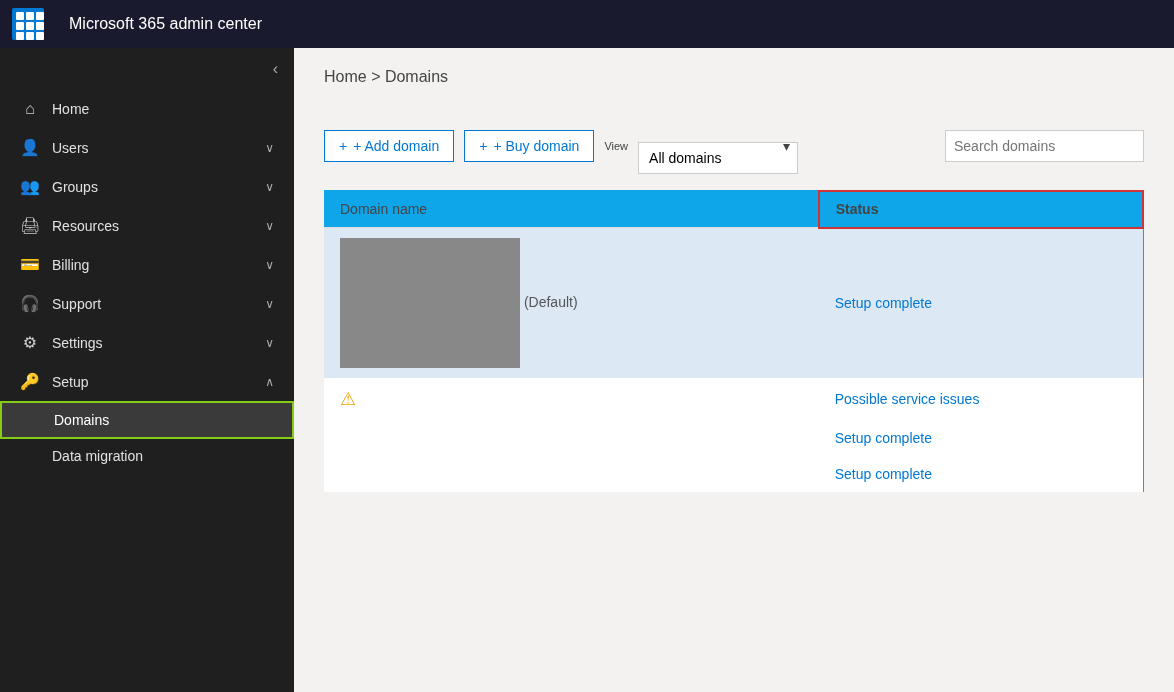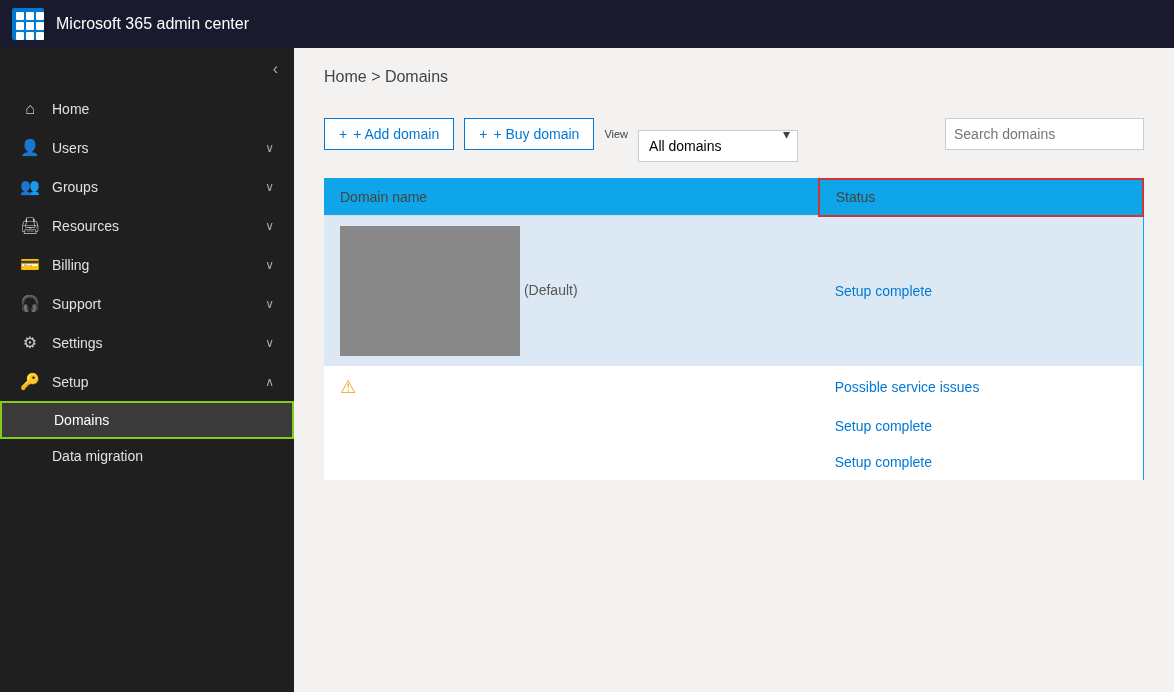--- a/index.html
+++ b/index.html
@@ -5,21 +5,21 @@
     * { margin: 0; padding: 0; box-sizing: border-box; }
     body { font-family: 'Segoe UI', sans-serif; font-size: 14px; background: #f3f2f1; display: flex; flex-direction: column; height: 692px; width: 1174px; overflow: hidden; }
 
     
     .topbar {
       height: 48px;
       background: #1a1a2e;
       display: flex;
       align-items: center;
       padding: 0 12px;
-      gap: 12px;
+      gap: 25px;
       flex-shrink: 0;
     }
     .topbar-waffle {
       width: 32px; height: 32px;
       background: #0078d4;
       display: grid;
       grid-template-columns: repeat(3, 8px);
       grid-template-rows: repeat(3, 8px);
       gap: 2px;
       padding: 4px;
@@ -95,21 +95,21 @@
     
     .main {
       flex: 1;
       background: #f3f2f1;
       overflow-y: auto;
       padding: 20px 30px;
     }
     .breadcrumb {
       font-size: 16px;
       color: #444;
-      margin-bottom: 20px;
+      margin-bottom: 32px;
     }
 
     
     .toolbar {
       display: flex;
       align-items: center;
       gap: 10px;
       margin-bottom: 16px;
       flex-wrap: wrap;
     }
@@ -303,21 +303,21 @@
           <option>Unverified domains</option>
         </select>
       </div>
       <input class="search-input" type="text" placeholder="Search domains" style="">
     </div>
 
     <table class="domains-table">
       <thead>
         <tr>
           <th>Domain name</th>
-          <th class="status-header" style="border: 2px solid #d13438;">
+          <th class="status-header" style="border: 2px solid #d13438; font-weight: bold;">
             <span>Status</span>
           </th>
         </tr>
       </thead>
       <tbody>
 
         <tr class="row-highlighted">
           <td>
             <span class="blurred-domain"></span>
             <span class="domain-default-label"> (Default)</span>

